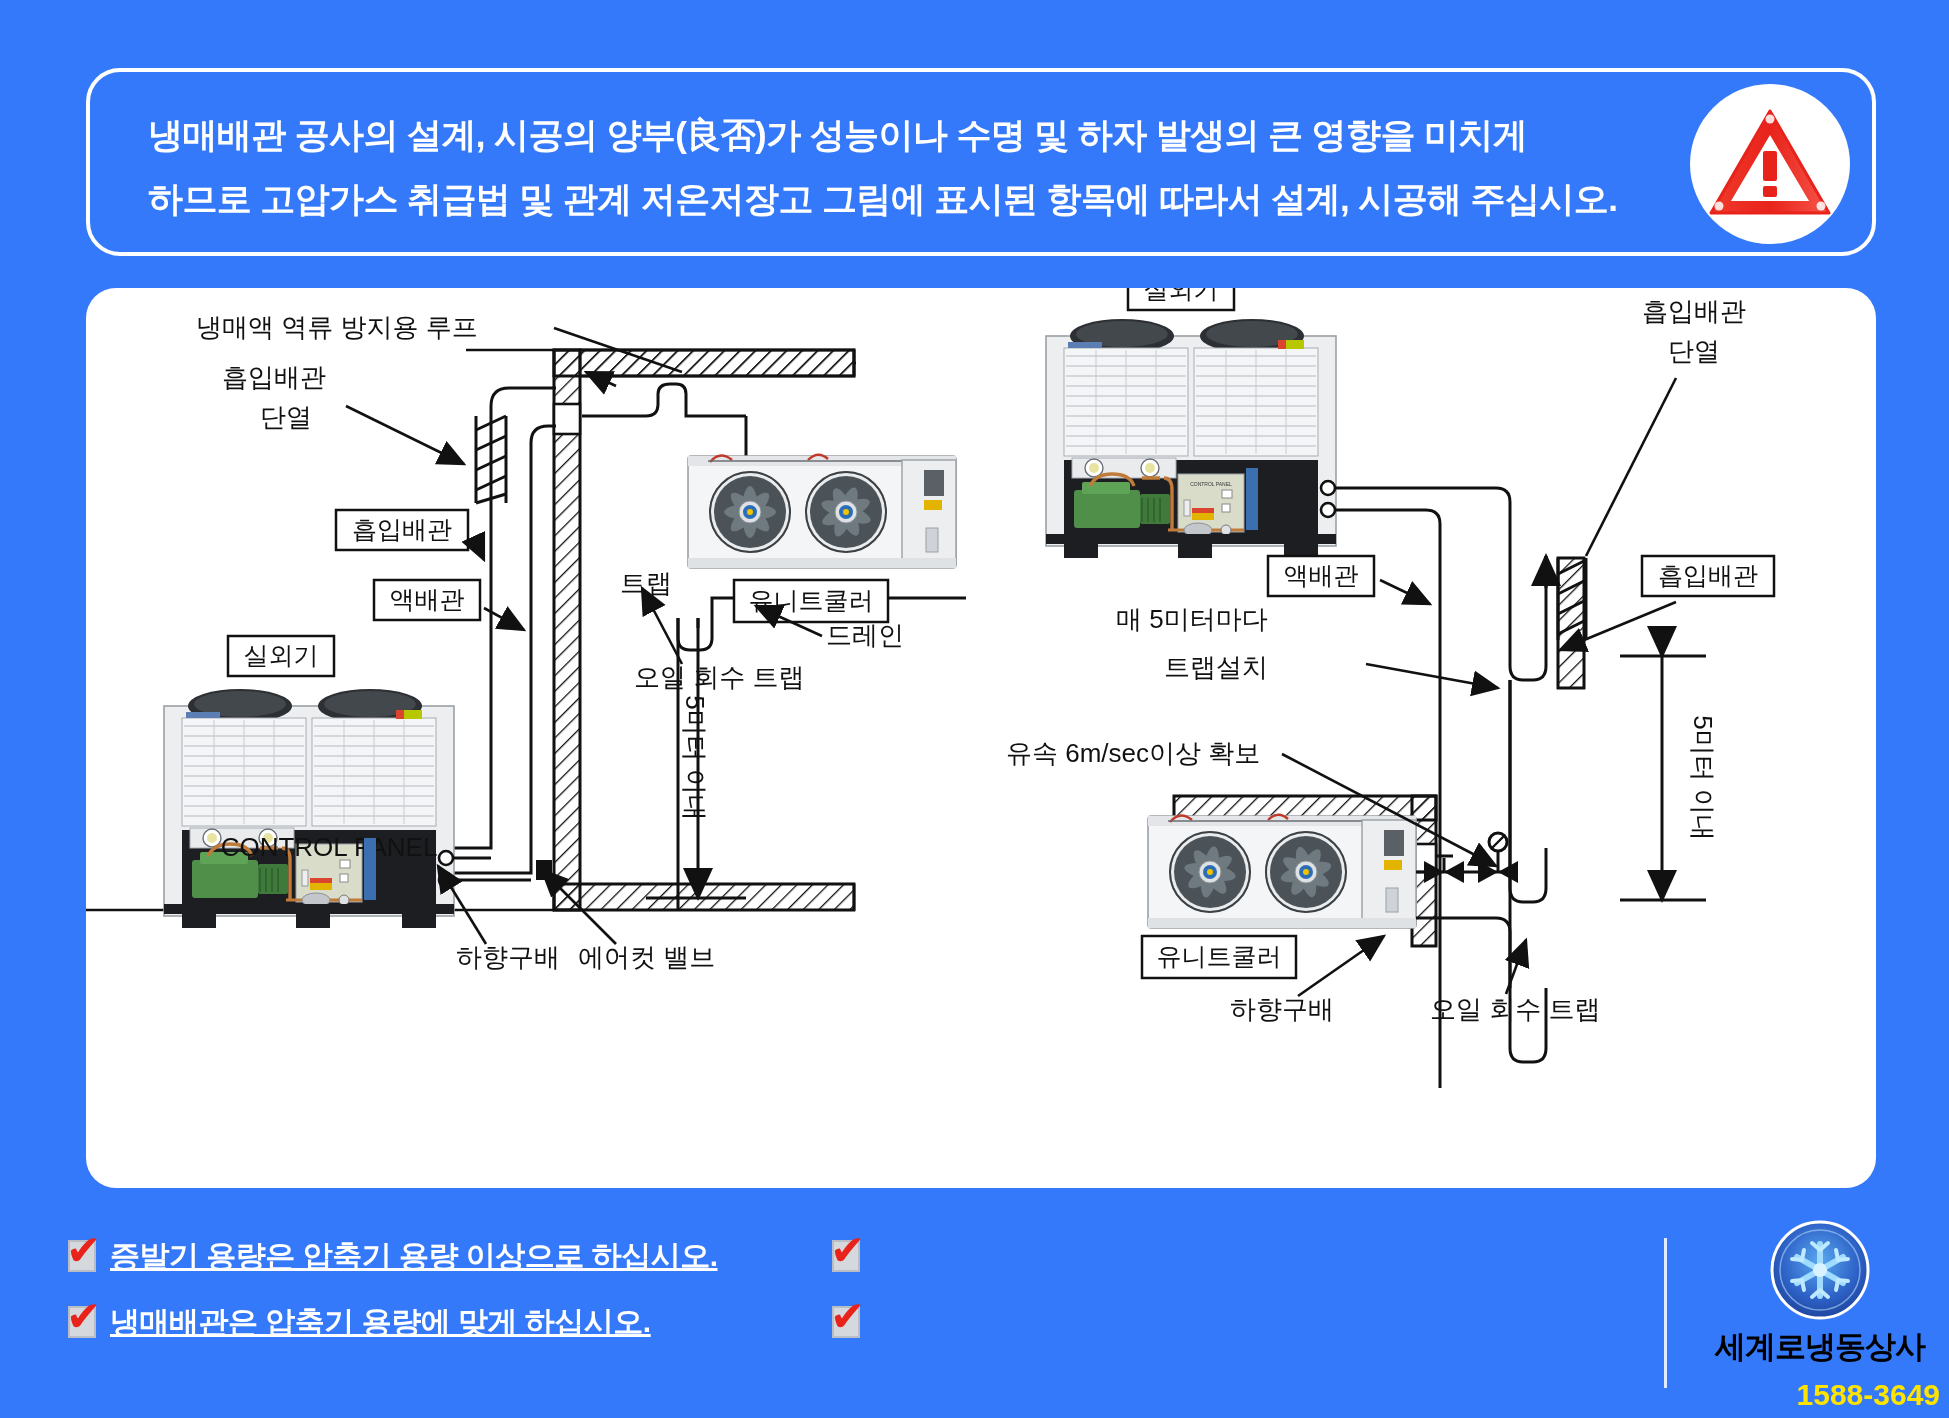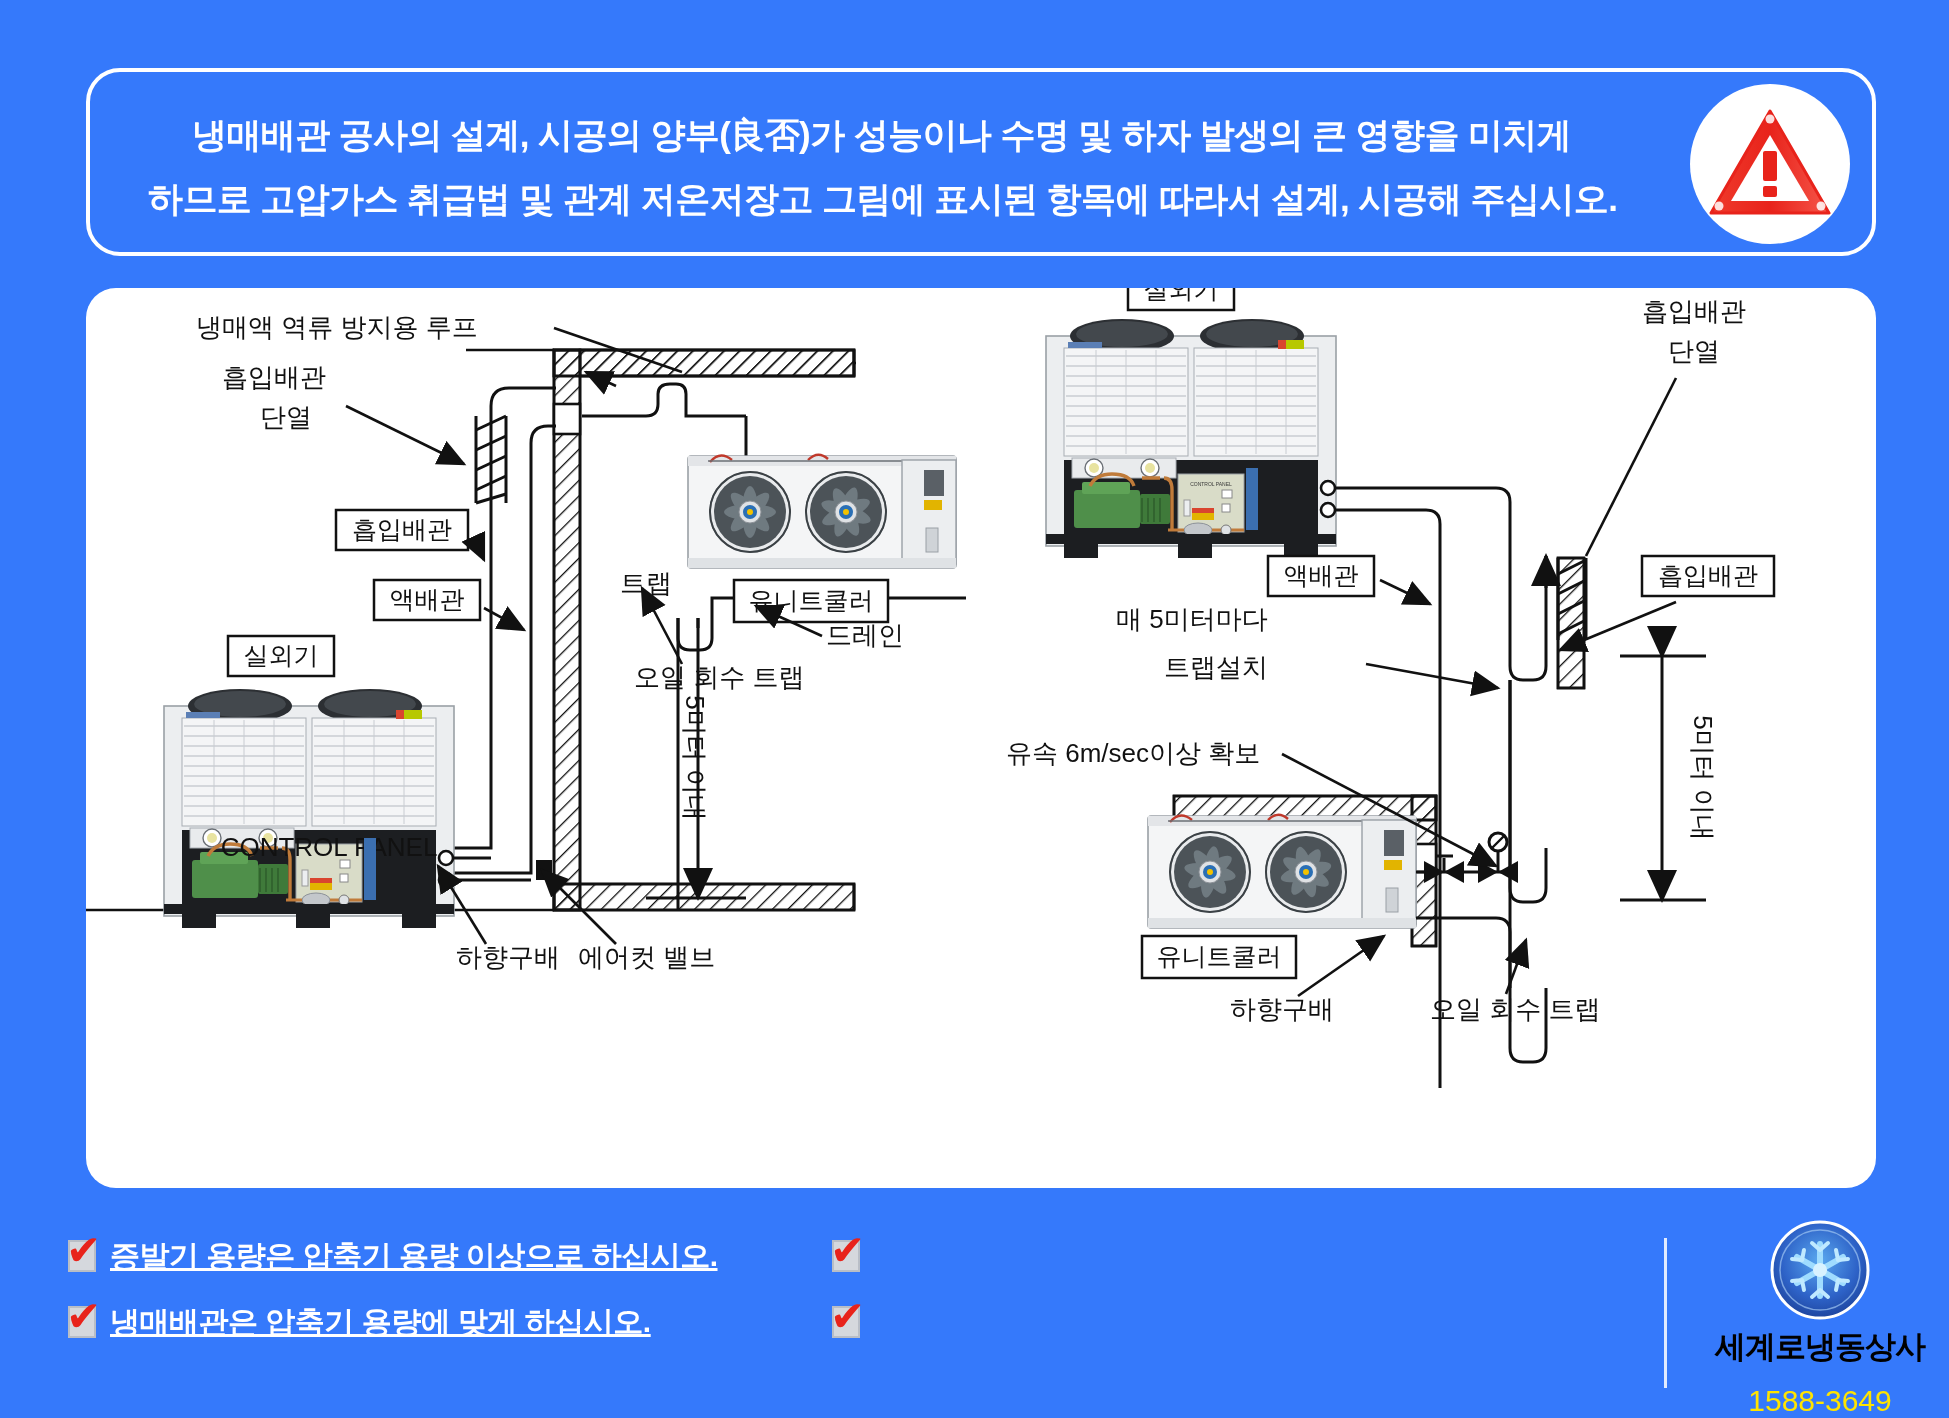--- a/index.html
+++ b/index.html
@@ -15,21 +15,21 @@
   .header-banner {
     position: absolute; left: 86px; top: 68px;
     width: 1790px; height: 188px;
     border: 4px solid #ffffff; border-radius: 34px;
   }
   .header-line {
     position: absolute; left: 58px;
     color: #ffffff; font-size: 35px; font-weight: 700;
     letter-spacing: -0.6px; white-space: nowrap;
   }
-  .header-line.l1 { top: 40px; margin-left: 44px; }
+  .header-line.l1 { top: 40px; }
   .header-line.l2 { top: 104px; }
 
   .warn-badge {
     position: absolute; right: 22px; top: 12px;
     width: 160px; height: 160px; border-radius: 50%;
     background: #ffffff;
     display: flex; align-items: center; justify-content: center;
   }
 
   
@@ -66,22 +66,22 @@
     position: absolute; left: 1664px; top: 30px;
     width: 3px; height: 150px; background: #ffffff; opacity: .85;
   }
   .brand { position: absolute; left: 1700px; top: 10px; width: 240px; text-align: center; }
   .brand-logo { margin: 0 auto 4px; display: block; }
   .brand-name {
     color: #000000; font-size: 31px; font-weight: 700;
     letter-spacing: -1px; white-space: nowrap;
   }
   .brand-phone {
-    color: #ffe400; font-size: 30px; font-weight: 400;
-    letter-spacing: 0px; margin-top: 16px;
+    color: #ffe400; font-size: 30px; font-weight: 700;
+    letter-spacing: 0px; margin-top: 10px; text-align: right;
   }
 
   
   .dlbl { font-family: "Liberation Sans","DejaVu Sans",sans-serif; font-size: 26px; fill: #111; }
   .dlbl-b { font-family: "Liberation Sans","DejaVu Sans",sans-serif; font-size: 25px; fill: #111; }
   .boxlbl-rect { fill: #ffffff; stroke: #111; stroke-width: 2.5; }
   .ln { stroke: #111; fill: none; }
 </style>
 </head>
 <body>

